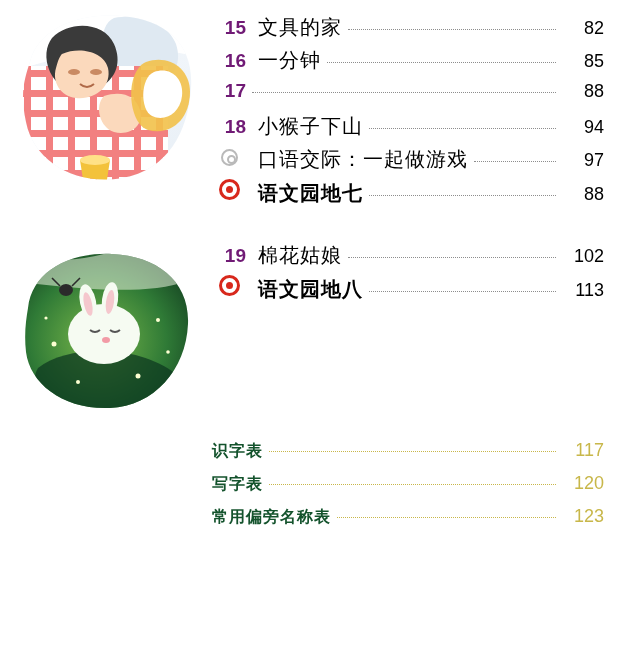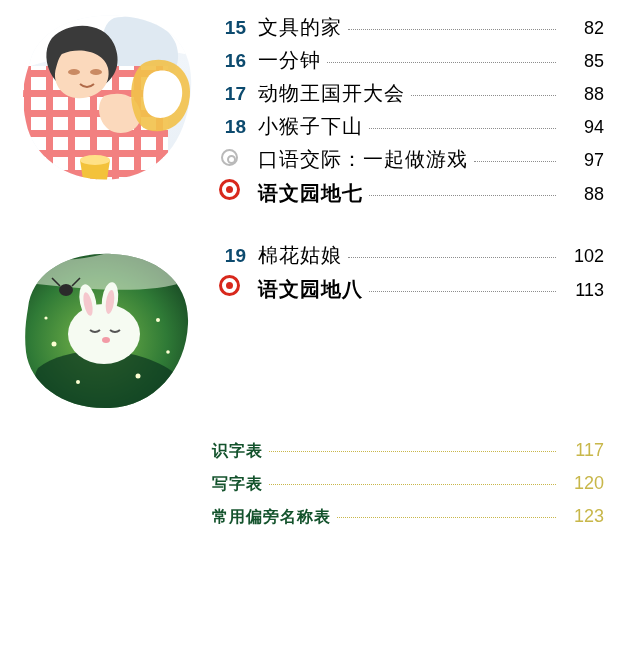--- a/index.html
+++ b/index.html
@@ -48,21 +48,21 @@
   }
   .toc-row {
     display: flex;
     align-items: baseline;
     height: 33px;
     white-space: nowrap;
   }
   .num {
     width: 34px;
     text-align: right;
-    color: #0c4a6e;
+    color: #701a75;
     font-weight: bold;
     font-size: 19px;
     font-family: "Liberation Sans", sans-serif;
     flex: 0 0 34px;
   }
   .marker {
     width: 34px;
     flex: 0 0 34px;
     display: flex;
     justify-content: center;
@@ -283,21 +283,20 @@
 
     <div class="toc-row">
       <span class="num">16</span>
       <span class="title">一分钟</span>
       <span class="dots"></span>
       <span class="pg">85</span>
     </div>
 
     <div class="toc-row">
       <span class="num">17</span>
-      <span class="title">动物王国开大会</span>
       <span class="dots"></span>
       <span class="pg">88</span>
     </div>
 
     <div class="toc-row">
       <span class="num">18</span>
       <span class="title">小猴子下山</span>
       <span class="dots"></span>
       <span class="pg">94</span>
     </div>

